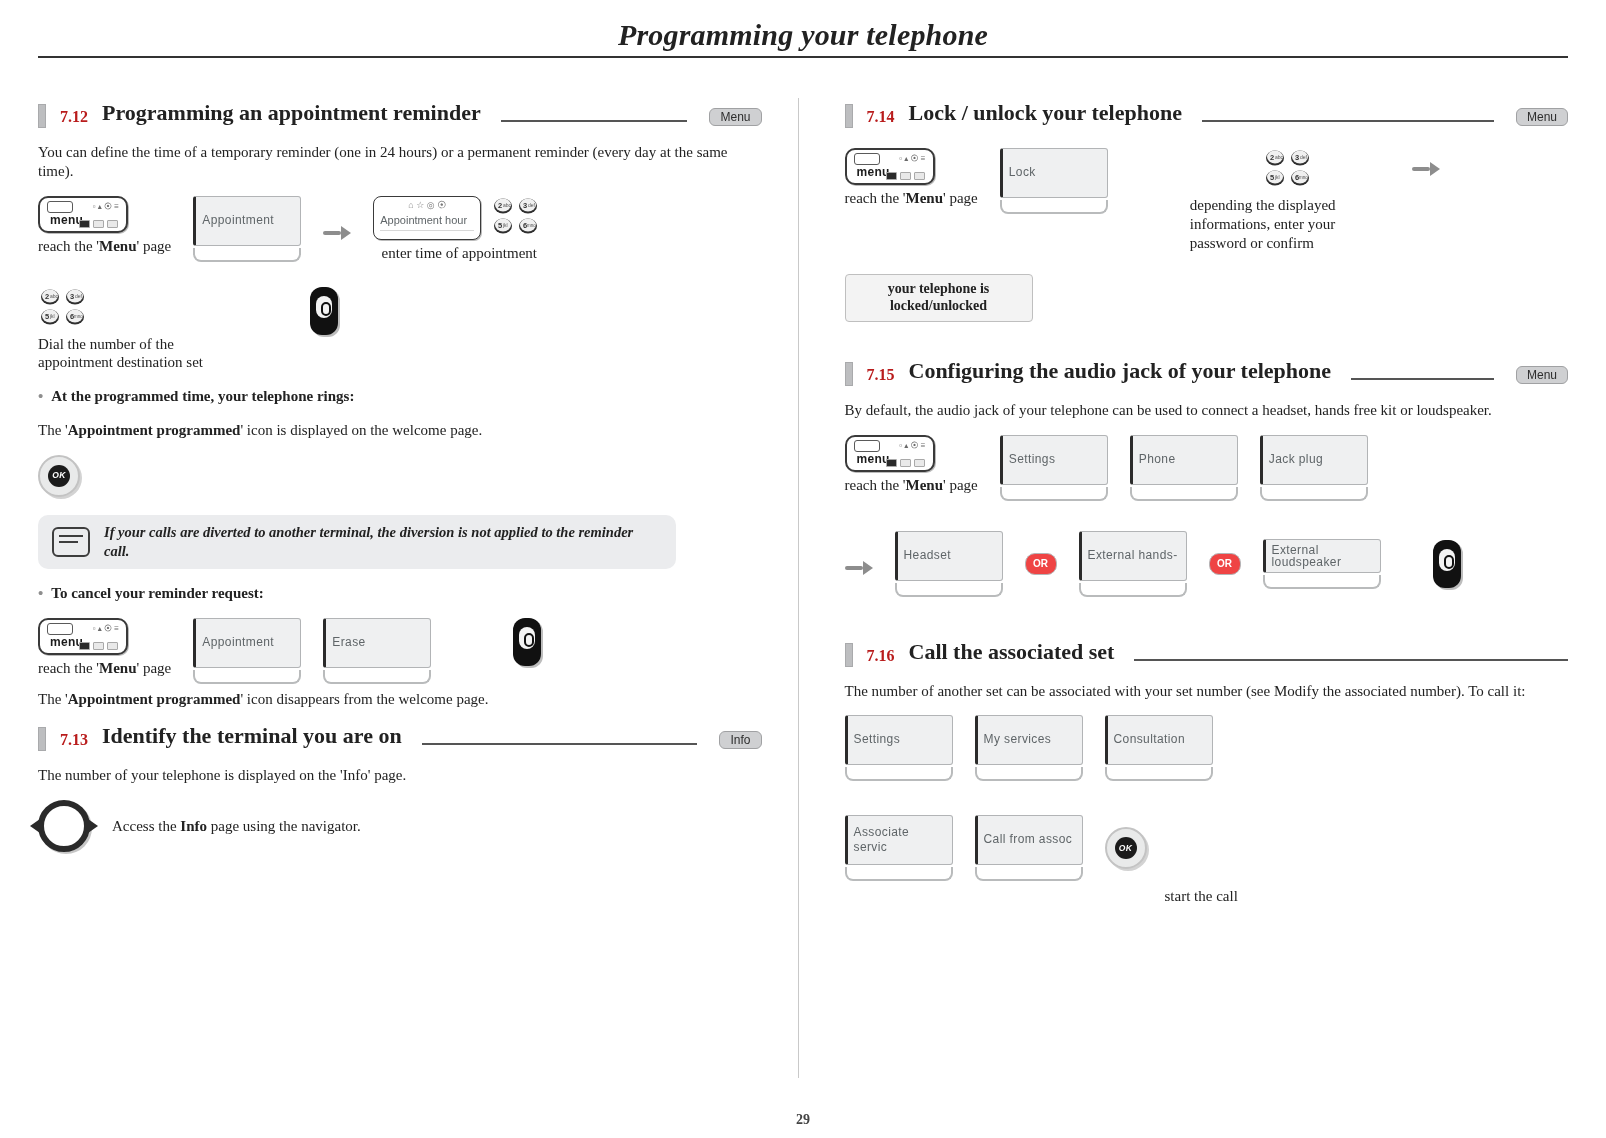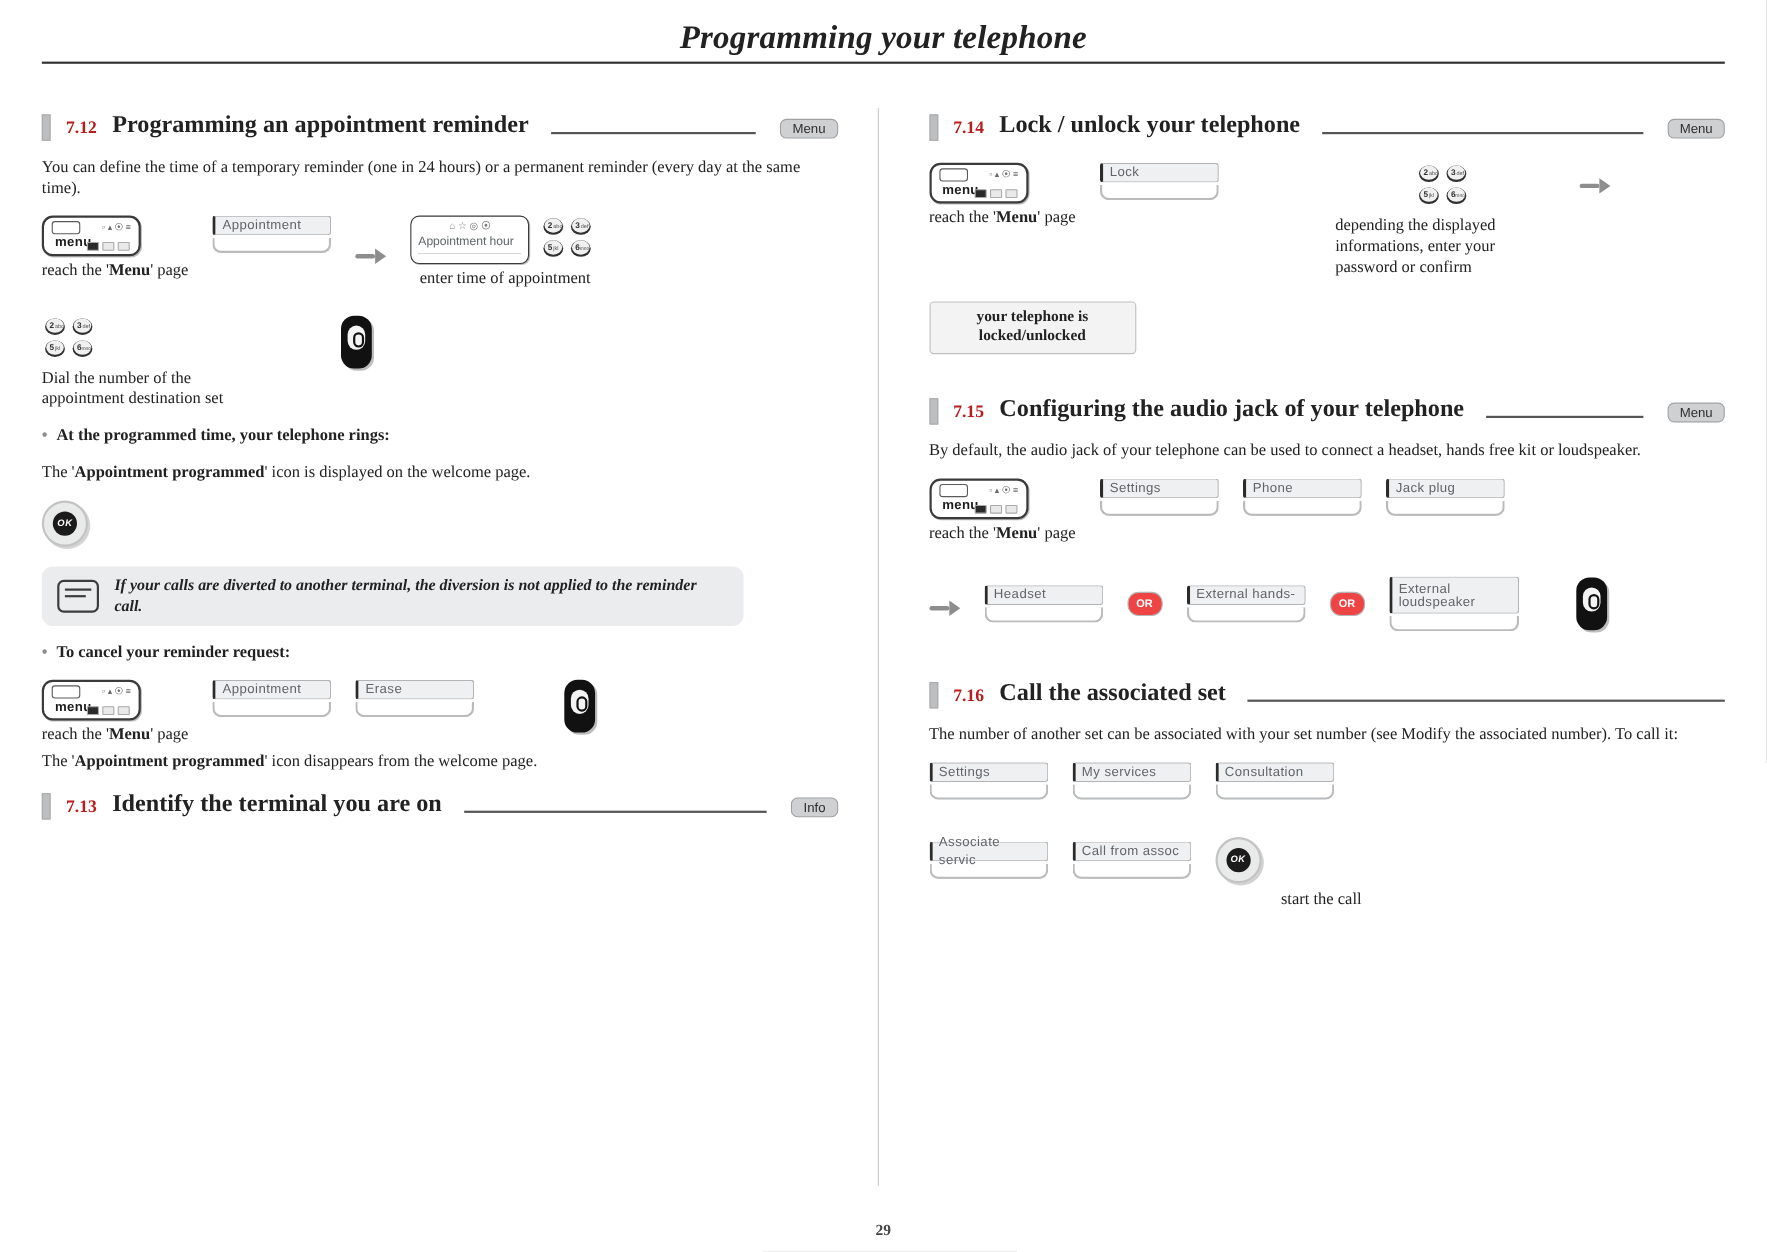--- a/index.html
+++ b/index.html
@@ -68,21 +68,21 @@
     position:absolute;bottom:2px;left:10px;font-family:Arial,Helvetica,sans-serif;
     font-weight:900;color:#1b1b1b;font-size:12px;letter-spacing:.3px
   }
   .menu-display .tabs{position:absolute;bottom:3px;right:8px;display:flex;gap:3px}
   .menu-display .tabs i{width:9px;height:6px;background:#e9e9e9;border:1px solid #a9a9a9;border-radius:1px}
   .menu-display .tabs i.active{background:#2a2a2a}
 
   .softkey{width:108px;background:transparent}
   .softkey .bar{
     height:16px;background:#eff0f1;border:1px solid #b2b4b6;border-left:3px solid #2b2b2b;
-    border-radius:3px;display:flex;align-items:center;padding:0 6px;
+    border-radius:3px;display:flex;align-items:center;padding:16px 6px;
     font-family:Arial,Helvetica,sans-serif;font-size:12px;color:var(--lcd);letter-spacing:.4px
   }
   .softkey .bar.twoline{height:28px;line-height:12px;padding:2px 6px}
   .softkey .bracket{
     height:12px;margin-top:2px;border:2px solid #b9bbbc;border-top:none;border-radius:0 0 8px 8px;
   }
 
   .lcd-display{
     width:108px;border:1.8px solid #3a3a3a;border-radius:8px;background:#fff;
     padding:3px 6px 2px 6px;box-sizing:border-box;box-shadow:1px 1px 0 #bbb
@@ -323,20 +323,29 @@
 
       <div class="sec" style="margin-top:4px">
         <span class="tab">
             <span class="bar"></span>
           </span>
         <span class="num">7.13</span>
         <span class="ttl">Identify the terminal you are on</span>
         <span class="rule"></span>
         <span class="pill">Info</span>
       </div>
+      <div class="body">
+        <p class="cap">The number of your telephone is displayed on the 'Info' page.</p>
+        <div class="row" style="align-items:center">
+          <span class="nav-ring"></span>
+          <span class="cap">
+            <span>Access the </span><b>Info</b><span> page using the navigator.</span>
+          </span>
+        </div>
+      </div>
 
     </div>
 
     <div class="col right">
 
       <div class="sec">
         <span class="tab">
             <span class="bar"></span>
           </span>
         <span class="num">7.14</span>
@@ -358,21 +367,21 @@
                 </span>
             </span>
             <span class="cap"><span>reach the '</span><b>Menu</b><span>' page</span></span>
           </div>
           <div class="stack">
             <div class="softkey">
                 <div class="bar">Lock</div>
                 <div class="bracket"></div>
               </div>
           </div>
-          <div class="stack" style="align-items:center;margin-left:84px">
+          <div class="stack" style="align-items:center;margin-left:60px">
             <span class="keys"><svg>
                   <use href="#keycluster"></use>
                 </svg></span>
             <span class="cap" style="max-width:200px;text-align:left">depending the displayed informations, enter your password or confirm</span>
           </div>
           <span class="arrow-right" style="align-self:flex-start;margin-top:8px"></span>
           <div class="stack">
             <div class="result-box">your telephone is locked/unlocked</div>
           </div>
         </div>

